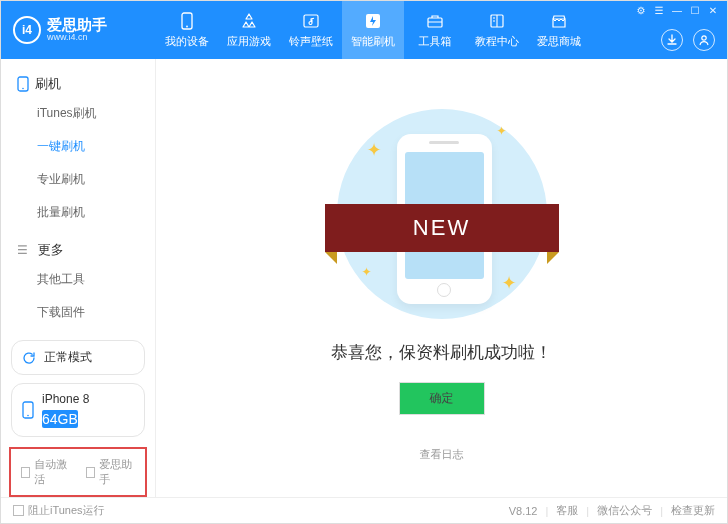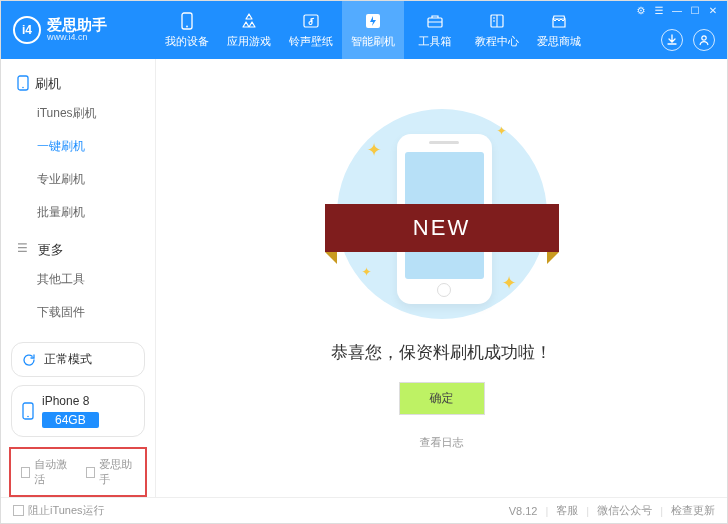--- a/index.html
+++ b/index.html
@@ -15,50 +15,50 @@
   .tab{width:62px;display:flex;flex-direction:column;align-items:center;justify-content:center;cursor:pointer;font-size:11px;gap:4px;}
   .tab.active{background:#53ABFF;}
   .tab .icon{width:18px;height:18px;display:flex;align-items:center;justify-content:center;}
   .header-icons{position:absolute;right:8px;top:4px;display:flex;gap:6px;font-size:10px;}
   .header-icons span{cursor:pointer;opacity:.9;width:12px;text-align:center;}
   .header-right{position:absolute;right:12px;bottom:8px;display:flex;gap:10px;}
   .circle-btn{width:22px;height:22px;border:1.5px solid rgba(255,255,255,.8);border-radius:50%;display:flex;align-items:center;justify-content:center;font-size:11px;cursor:pointer;}
   .body{flex:1;display:flex;min-height:0;}
   .sidebar{width:155px;border-right:1px solid #eee;display:flex;flex-direction:column;}
   .side-scroll{flex:1;padding:12px 0 4px 0;overflow:hidden;}
-  .section-header{display:flex;padding:4px 16px;font-size:13px;color:#333;gap:6px;}
+  .section-header{display:flex;align-items:center;padding:4px 16px;font-size:13px;color:#333;gap:6px;}
   .section-header.more .icon-more{color:#999;font-size:12px;margin-right:4px;}
   .side-item{padding:8px 16px 8px 36px;font-size:12px;color:#666;cursor:pointer;}
   .side-item.active{color:#1F8FFF;}
   .status-box{border:1px solid #e5e5e5;margin:4px 10px;border-radius:12px;padding:8px 10px;display:flex;align-items:center;gap:8px;font-size:12px;color:#333;}
   .status-box .icon{color:#1F8FFF;}
   .status-box .sub{display:flex;flex-direction:column;gap:4px;}
-  .badge{background:#1F8FFF;color:#fff;font-size:12px;padding:1px 13px;border-radius:2px;width:fit-content;}
+  .badge{background:#1F8FFF;color:#fff;font-size:14px;padding:1px 0;border-radius:2px;width:fit-content;}
   .red-box{border:2px solid #E04A4A;margin:6px 8px 0 8px;padding:8px 10px;display:flex;gap:16px;}
   .chk-row{display:flex;align-items:center;gap:4px;font-size:11px;color:#999;}
   .chk{width:11px;height:11px;border:1px solid #bbb;background:#fff;}
   .main{flex:1;position:relative;display:flex;flex-direction:column;align-items:center;}
   .illustration{margin-top:50px;width:210px;height:210px;position:relative;}
   .big-circle{position:absolute;inset:0;border-radius:50%;background:#D4EEFB;}
   .phone{position:absolute;left:60px;top:25px;width:95px;height:170px;background:#fff;border-radius:14px;box-shadow:0 4px 10px rgba(0,0,0,.06);}
   .phone:before{content:"";position:absolute;top:7px;left:50%;transform:translateX(-50%);width:30px;height:3px;border-radius:2px;background:#ddd;}
   .phone:after{content:"";position:absolute;bottom:7px;left:50%;transform:translateX(-50%);width:12px;height:12px;border-radius:50%;border:1.5px solid #ddd;}
   .phone-screen{position:absolute;top:18px;left:8px;right:8px;bottom:25px;background:#B7E0F7;border-radius:3px;}
   .ribbon{position:absolute;left:-12px;right:-12px;top:95px;height:48px;background:#7f1d1d;display:flex;align-items:center;justify-content:center;color:#fff;font-weight:normal;font-size:22px;letter-spacing:2px;}
   .ribbon:before,.ribbon:after{content:"";position:absolute;top:100%;width:0;height:0;border:6px solid transparent;}
   .ribbon:before{left:0;border-top-color:#C99A20;border-right-color:#C99A20;}
   .ribbon:after{right:0;border-top-color:#C99A20;border-left-color:#C99A20;}
   .sparkle{position:absolute;color:#F7C843;}
   .s1{top:30px;left:30px;font-size:18px;}
   .s2{top:15px;right:40px;font-size:12px;}
   .s3{bottom:40px;left:25px;font-size:12px;}
   .s4{bottom:25px;right:30px;font-size:18px;}
   .message{margin-top:22px;font-size:17px;color:#333;}
-  .ok-btn{margin-top:18px;border:1px solid #ddd;background:#bef264;padding:7px 30px;font-size:12px;color:#444;cursor:pointer;}
-  .log-link{margin-top:20px;font-size:11px;color:#999;cursor:pointer;}
+  .ok-btn{margin-top:18px;border:1px solid #ddd;background:#22c55e;padding:7px 30px;font-size:12px;color:#444;cursor:pointer;}
+  .log-link{margin-top:32px;font-size:11px;color:#999;cursor:pointer;}
   .footer{height:26px;border-top:1px solid #eee;display:flex;align-items:center;font-size:11px;color:#999;padding:0 12px;justify-content:space-between;gap:44px;}
   .footer .right{display:flex;gap:8px;align-items:center;}
   .footer .sep{color:#ddd;}
   svg{display:block;}
 </style>
 </head>
 <body>
 
 <div class="app">
   <div class="header">

